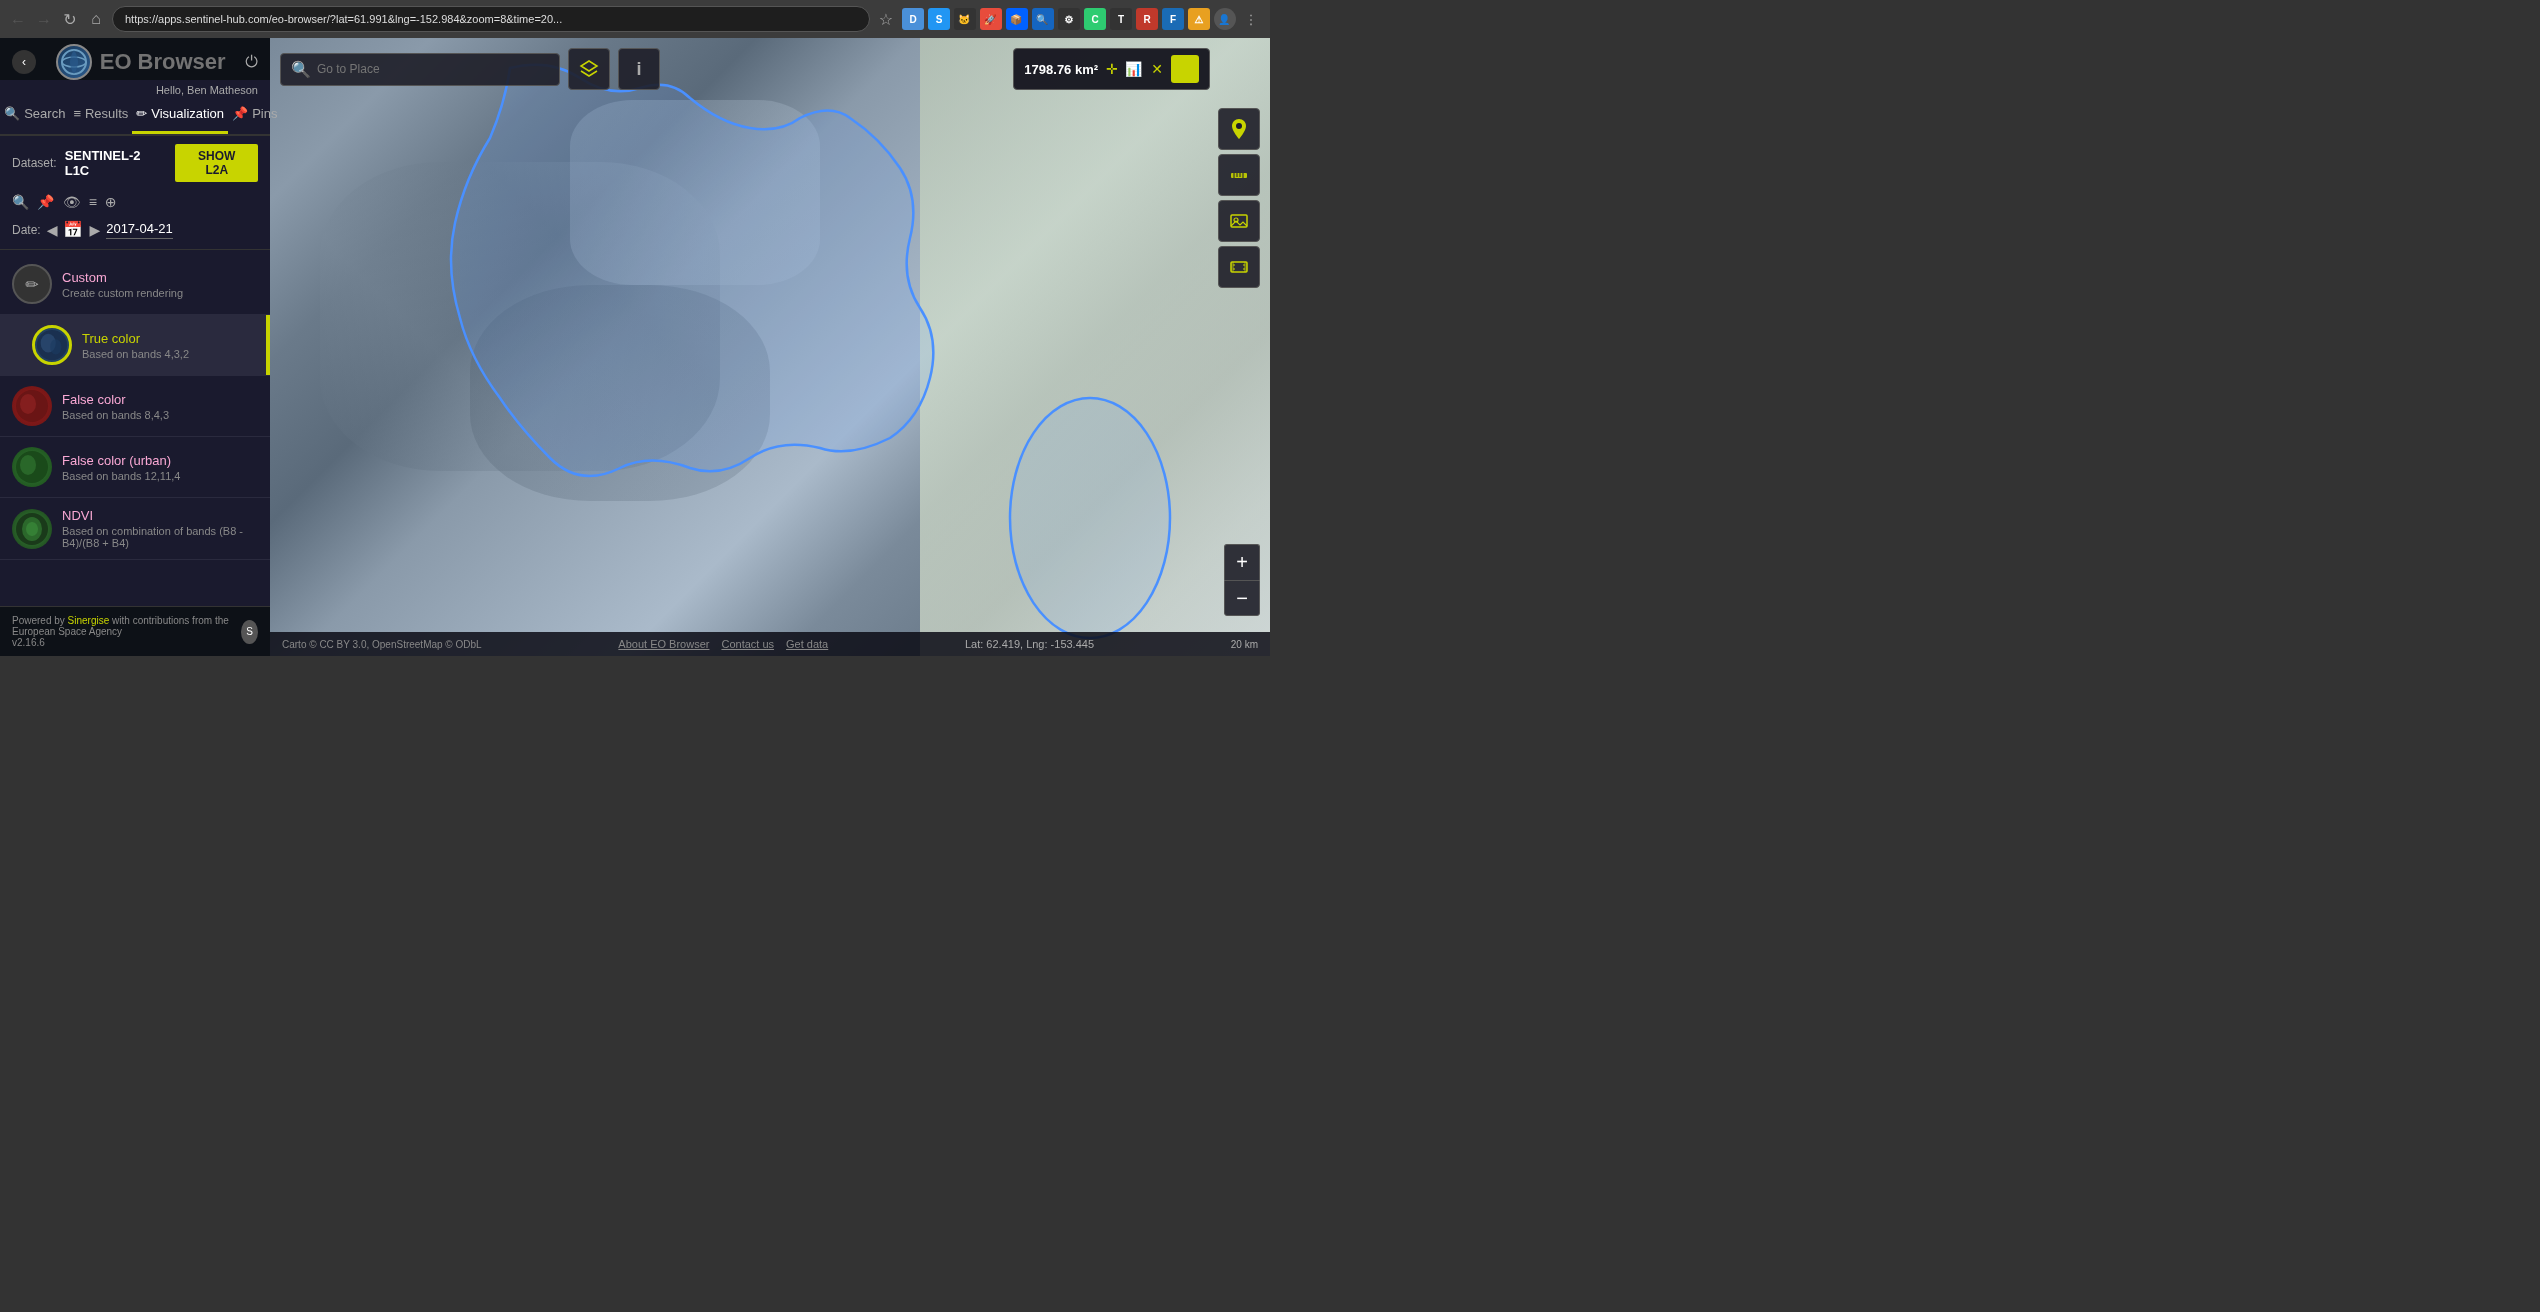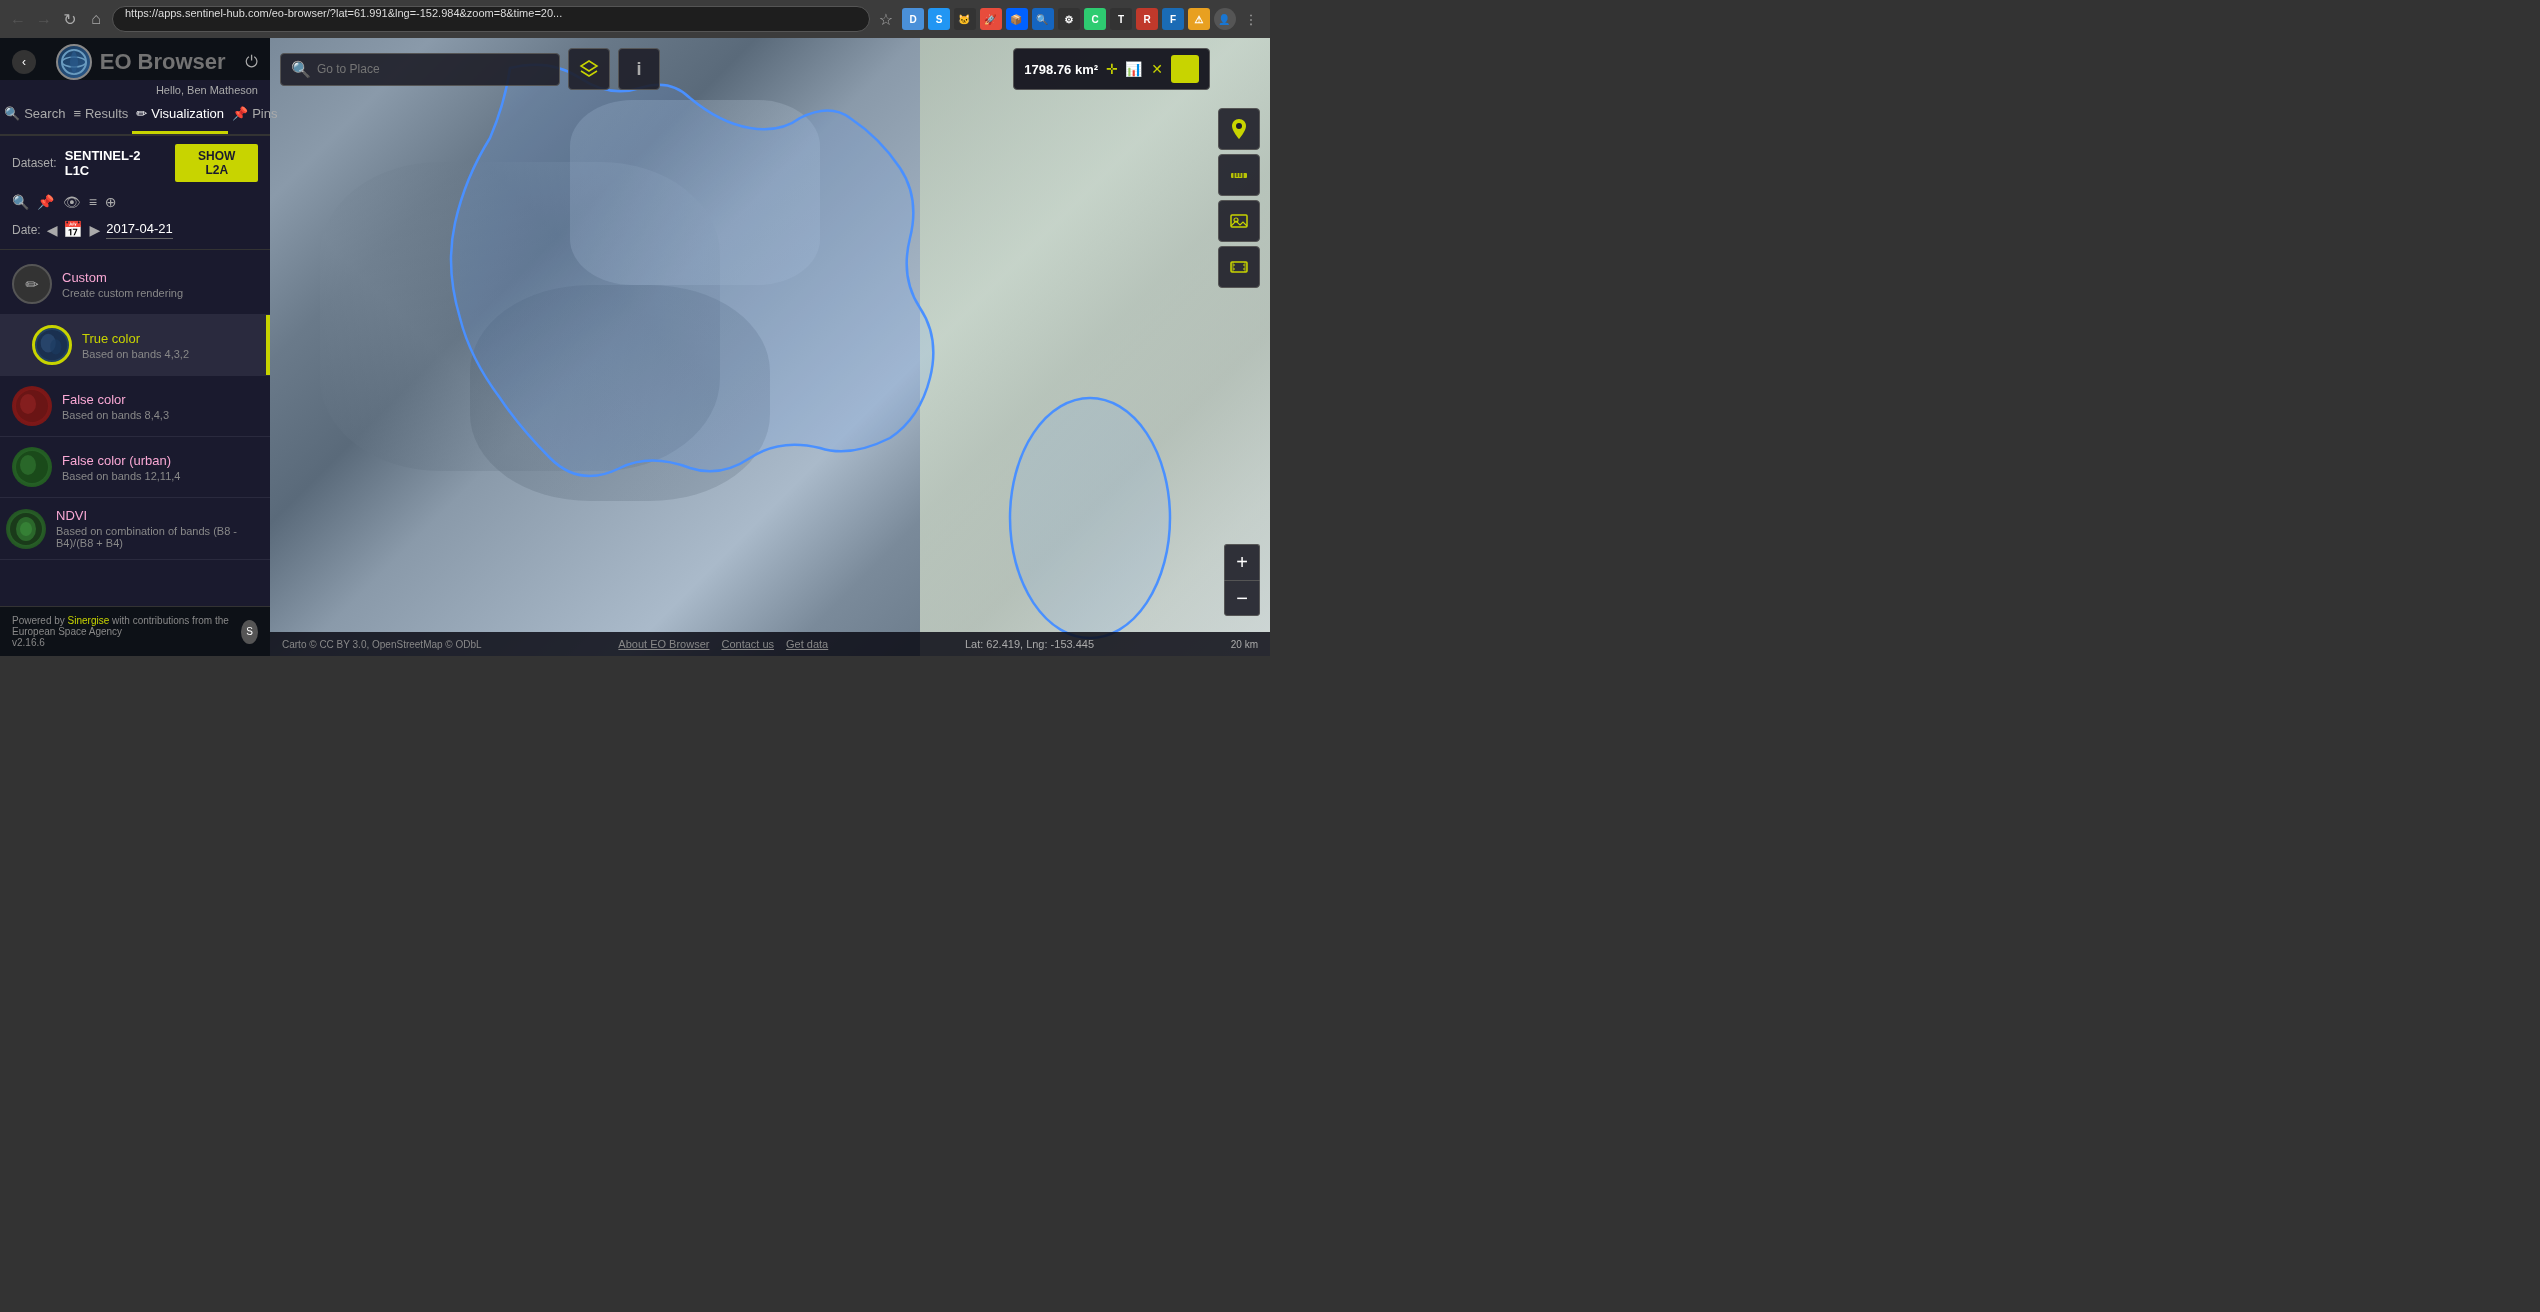--- a/index.html
+++ b/index.html
@@ -29,21 +29,21 @@
     .nav-btn:disabled { color: #555; cursor: default; }
     .address-bar {
       flex: 1;
       height: 26px;
       background: #1e1e1e;
       border: 1px solid #555;
       border-radius: 13px;
       color: #ddd;
       font-size: 11px;
       padding: 0 12px;
-      display: flex; align-items: flex-start;
+      display: flex; align-items: center;
     }
     .browser-icons {
       display: flex; gap: 4px; align-items: center;
     }
     .browser-icon-btn {
       width: 22px; height: 22px;
       background: transparent; border: none;
       color: #aaa; font-size: 13px;
       cursor: pointer;
       display: flex; align-items: center; justify-content: center;
@@ -545,21 +545,21 @@
             <circle cx="18" cy="18" r="16" fill="#1a4a1a"></circle>
             <ellipse cx="14" cy="16" rx="8" ry="10" fill="#2d6e2d" opacity="0.8"></ellipse>
           </svg>
         </div>
         <div class="viz-info">
           <div class="viz-name">False color (urban)</div>
           <div class="viz-desc">Based on bands 12,11,4</div>
         </div>
       </div>
 
-      <div class="viz-item" style="position:relative;padding-left:6px;">
+      <div class="viz-item" style="position:relative;">
         <div class="viz-thumb ndvi">
           <svg width="36" height="36" viewBox="0 0 36 36">
             <circle cx="18" cy="18" r="16" fill="#1a3a1a"></circle>
             <ellipse cx="18" cy="18" rx="10" ry="12" fill="#2d6e2d" opacity="0.9"></ellipse>
             <ellipse cx="18" cy="18" rx="6" ry="7" fill="#3a8a3a" opacity="0.7"></ellipse>
           </svg>
         </div>
         <div class="viz-info">
           <div class="viz-name">NDVI</div>
           <div class="viz-desc">Based on combination of bands (B8 - B4)/(B8 + B4)</div>

